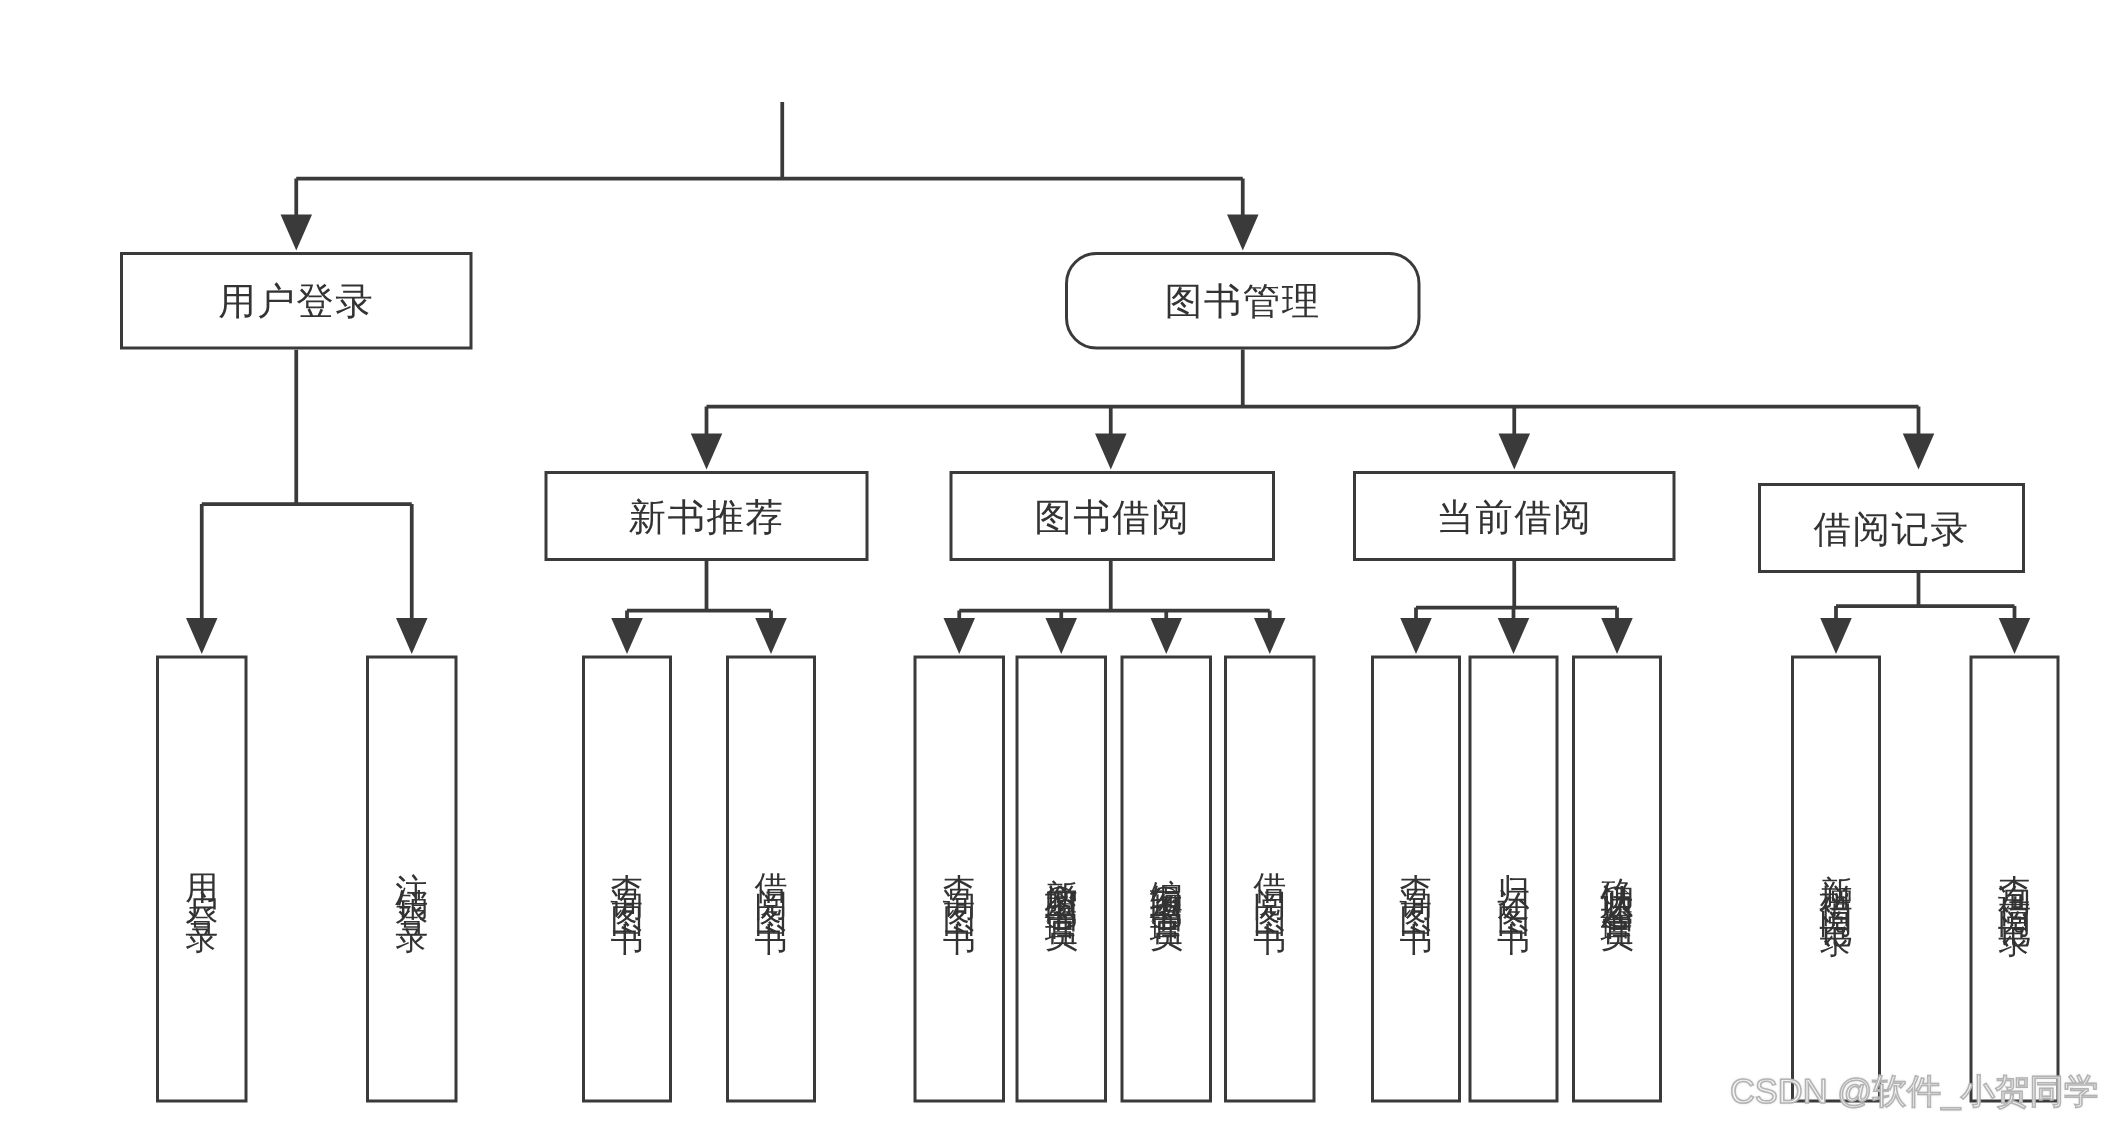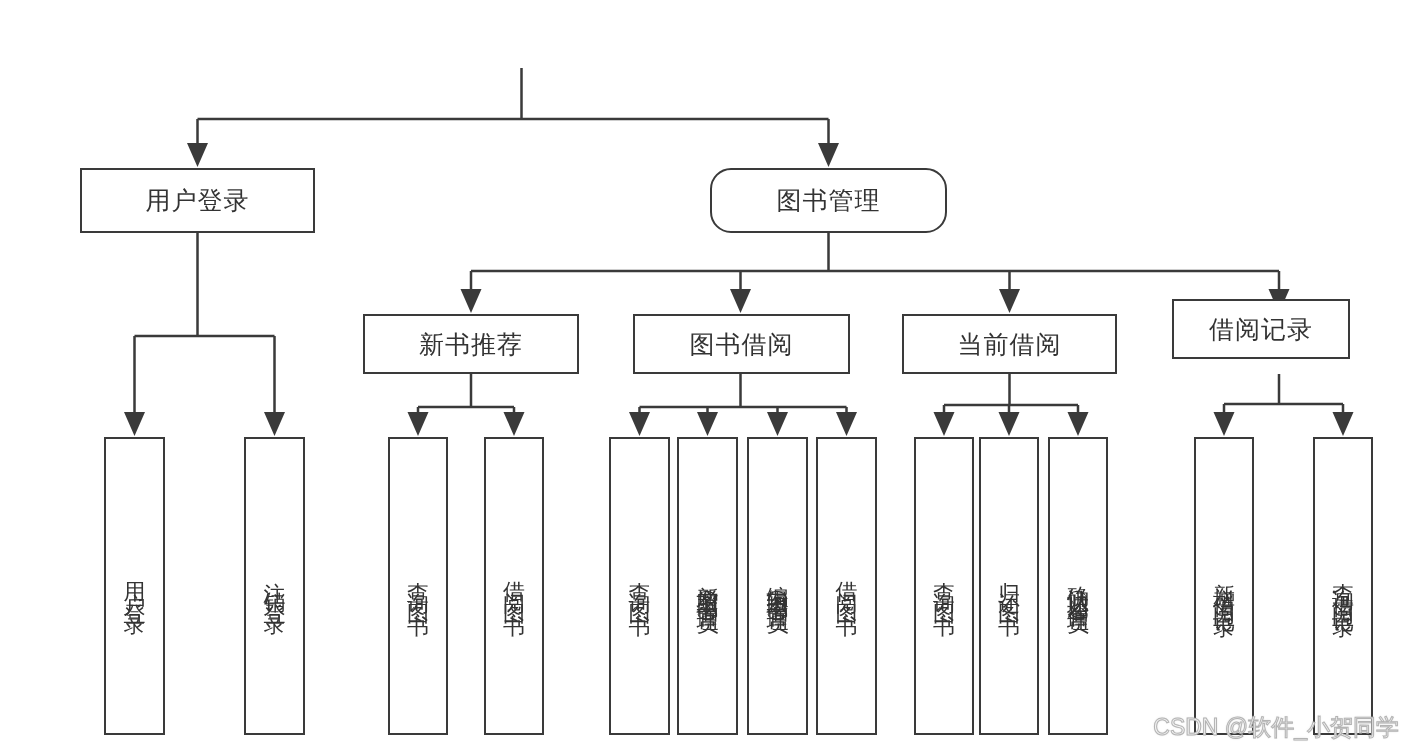--- a/index.html
+++ b/index.html
@@ -103,21 +103,21 @@
 
   <div class="box" style="left:363px; top:314px; width:216px; height:60px;text-align:right;">
     <span class="hlabel">新书推荐</span>
   </div>
   <div class="box" style="left:633px; top:314px; width:217px; height:60px;">
     <span class="hlabel">图书借阅</span>
   </div>
   <div class="box" style="left:902px; top:314px; width:215px; height:60px;">
     <span class="hlabel">当前借阅</span>
   </div>
-  <div class="box" style="left:1172px; top:299px; width:178px; height:60px;">
+  <div class="box" style="left:1172px; top:322px; width:178px; height:60px;">
     <span class="hlabel">借阅记录</span>
   </div>
 
   <div class="box" style="left:104px; top:437px; width:61px; height:298px;">
     <span class="vlabel ls4">用户登录</span>
   </div>
   <div class="box" style="left:244px; top:437px; width:61px; height:298px;">
     <span class="vlabel ls4">注销登录</span>
   </div>
 

